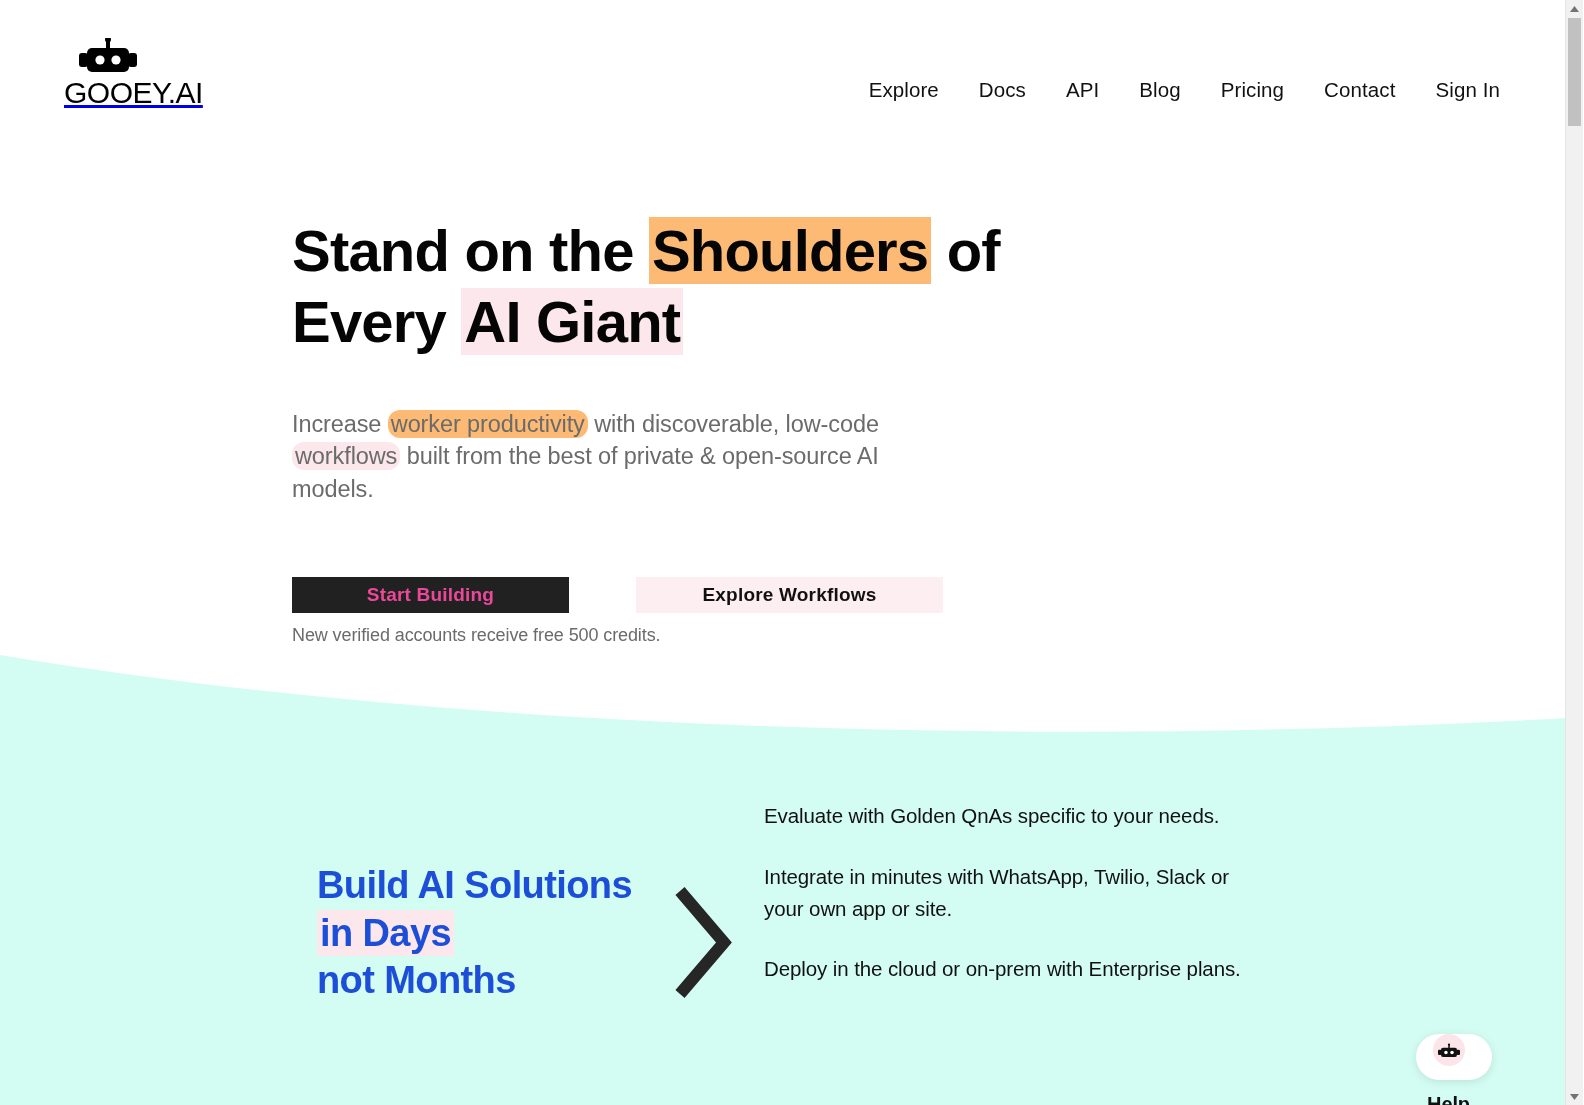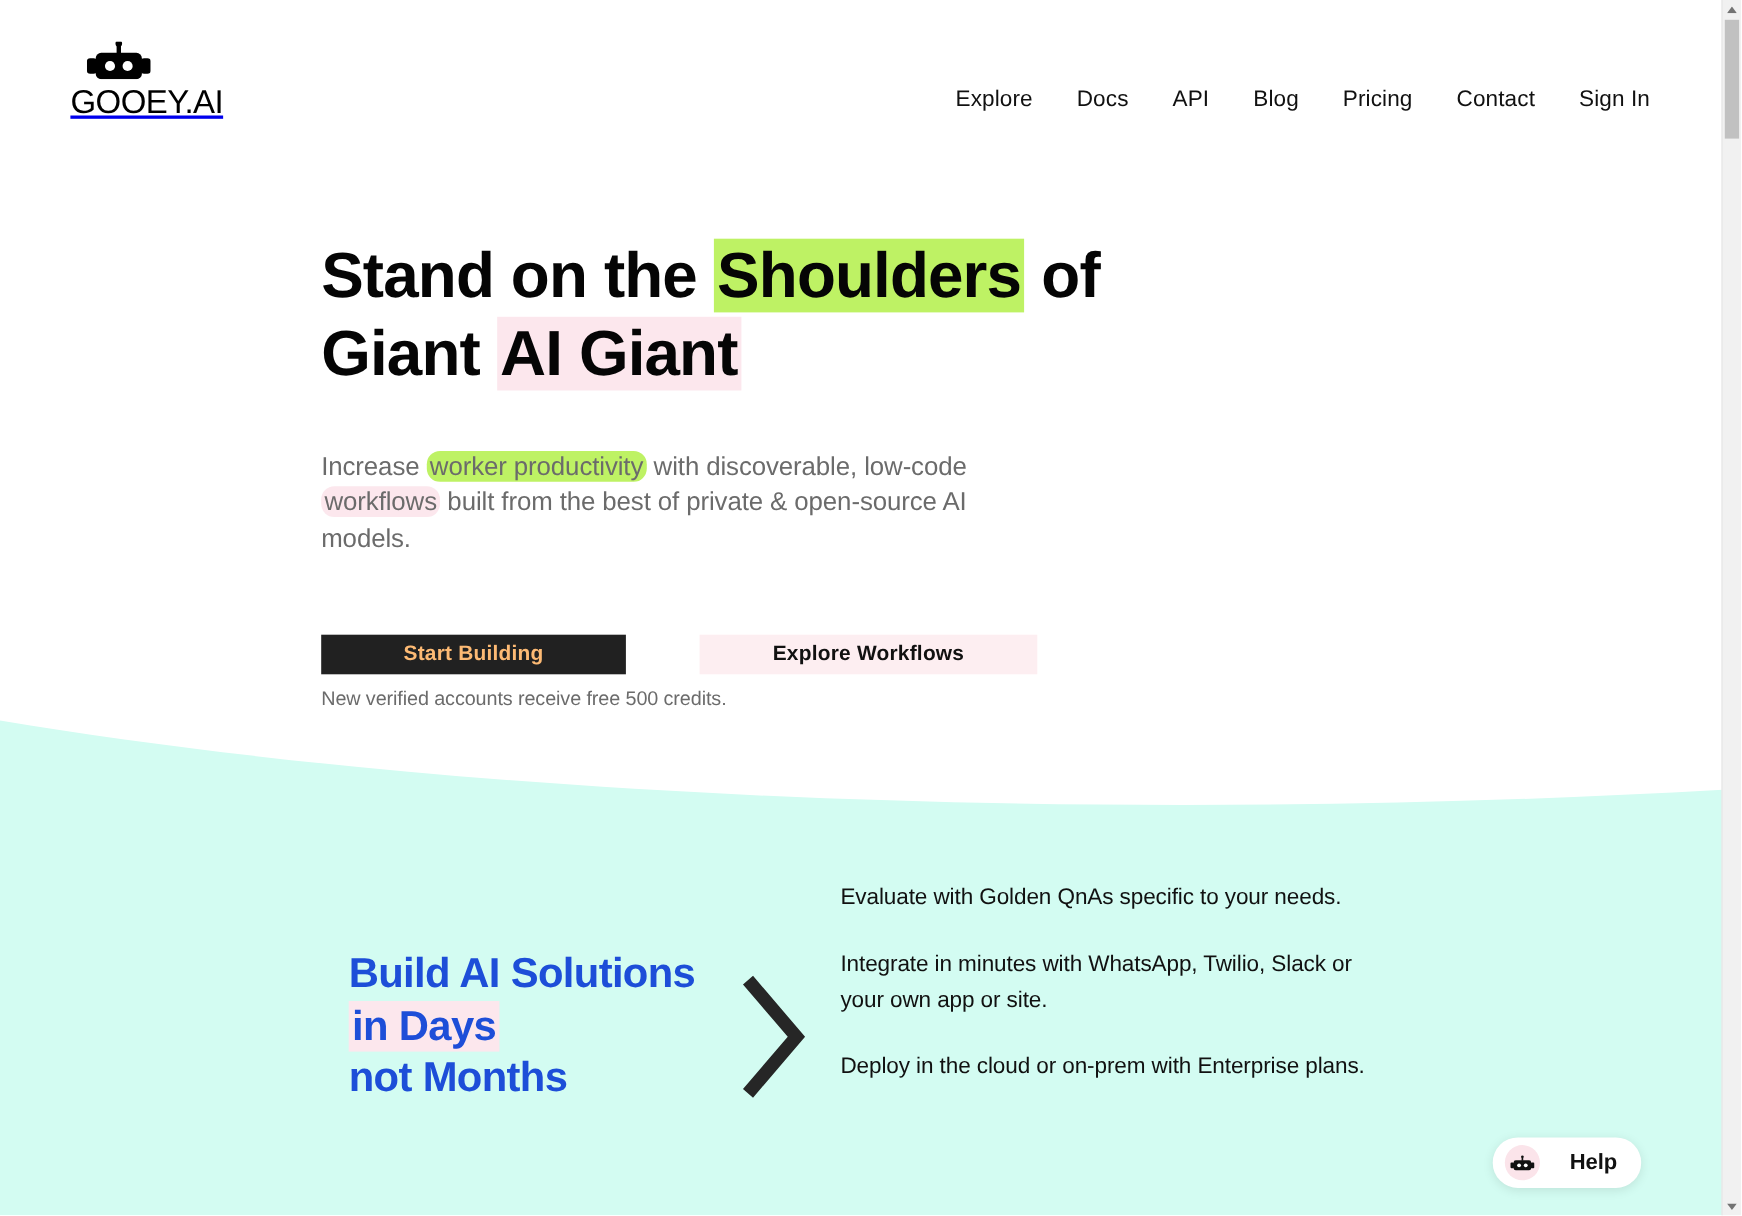--- a/index.html
+++ b/index.html
@@ -91,21 +91,21 @@
   .hero-title {
     margin: 0;
     font-size: 58px;
     line-height: 1.22;
     font-weight: 700;
     letter-spacing: -0.8px;
     color: #050505;
     font-family: "Liberation Sans", sans-serif;
   }
   .hl-mint {
-    background: #bef264;
+    background: #fdba74;
     padding: 1px 3px;
     box-decoration-break: clone;
     -webkit-box-decoration-break: clone;
   }
   .hl-pink {
     background: #fce7ed;
     padding: 1px 3px;
     box-decoration-break: clone;
     -webkit-box-decoration-break: clone;
   }
@@ -141,21 +141,21 @@
     font-weight: 700;
     letter-spacing: 0.2px;
     cursor: pointer;
     border: none;
     font-family: "Liberation Sans", sans-serif;
   }
   .btn-primary {
     left: 0;
     width: 277px;
     background: #212121;
-    color: #fdba74;
+    color: #ec4899;
   }
   .btn-secondary {
     left: 344px;
     width: 307px;
     background: #fdeef1;
     color: #111111;
   }
   .cta-note {
     position: absolute;
     left: 0;
@@ -237,20 +237,21 @@
     height: 46px;
     padding: 0 22px 0 11px;
     border-radius: 23px;
     background: #ffffff;
     display: flex;
     align-items: center;
     gap: 27px;
     cursor: pointer;
     box-shadow: 0 2px 10px rgba(0,0,0,0.10);
     user-select: none;
+    flex-direction: column;
   }
   .help-bot {
     width: 32px;
     height: 32px;
     border-radius: 50%;
     background: #fbe4ea;
     display: flex;
     align-items: center;
     justify-content: center;
     flex: 0 0 auto;
@@ -327,21 +328,21 @@
         <a class="nav-item" href="#">Pricing</a>
         <a class="nav-item" href="#">Contact</a>
         <a class="nav-item" href="#">Sign In</a>
       </nav>
     </div>
 
     <div class="hero">
 
       <h1 class="hero-title">
         <span>Stand on the </span><span class="hl-mint">Shoulders</span><span> of</span><br>
-        <span>Giant </span><span class="hl-pink">AI Giant</span>
+        <span>Every </span><span class="hl-pink">AI Giant</span>
       </h1>
 
       <p class="hero-sub">
         <span>Increase </span><span class="hl-mint">worker productivity</span><span> with discoverable, low-code </span><span class="hl-pink">workflows</span><span> built from the best of private &amp; open-source AI models.</span>
       </p>
 
       <div class="cta-row">
         <button class="btn btn-primary">Start Building</button>
         <button class="btn btn-secondary">Explore Workflows</button>
       </div>

